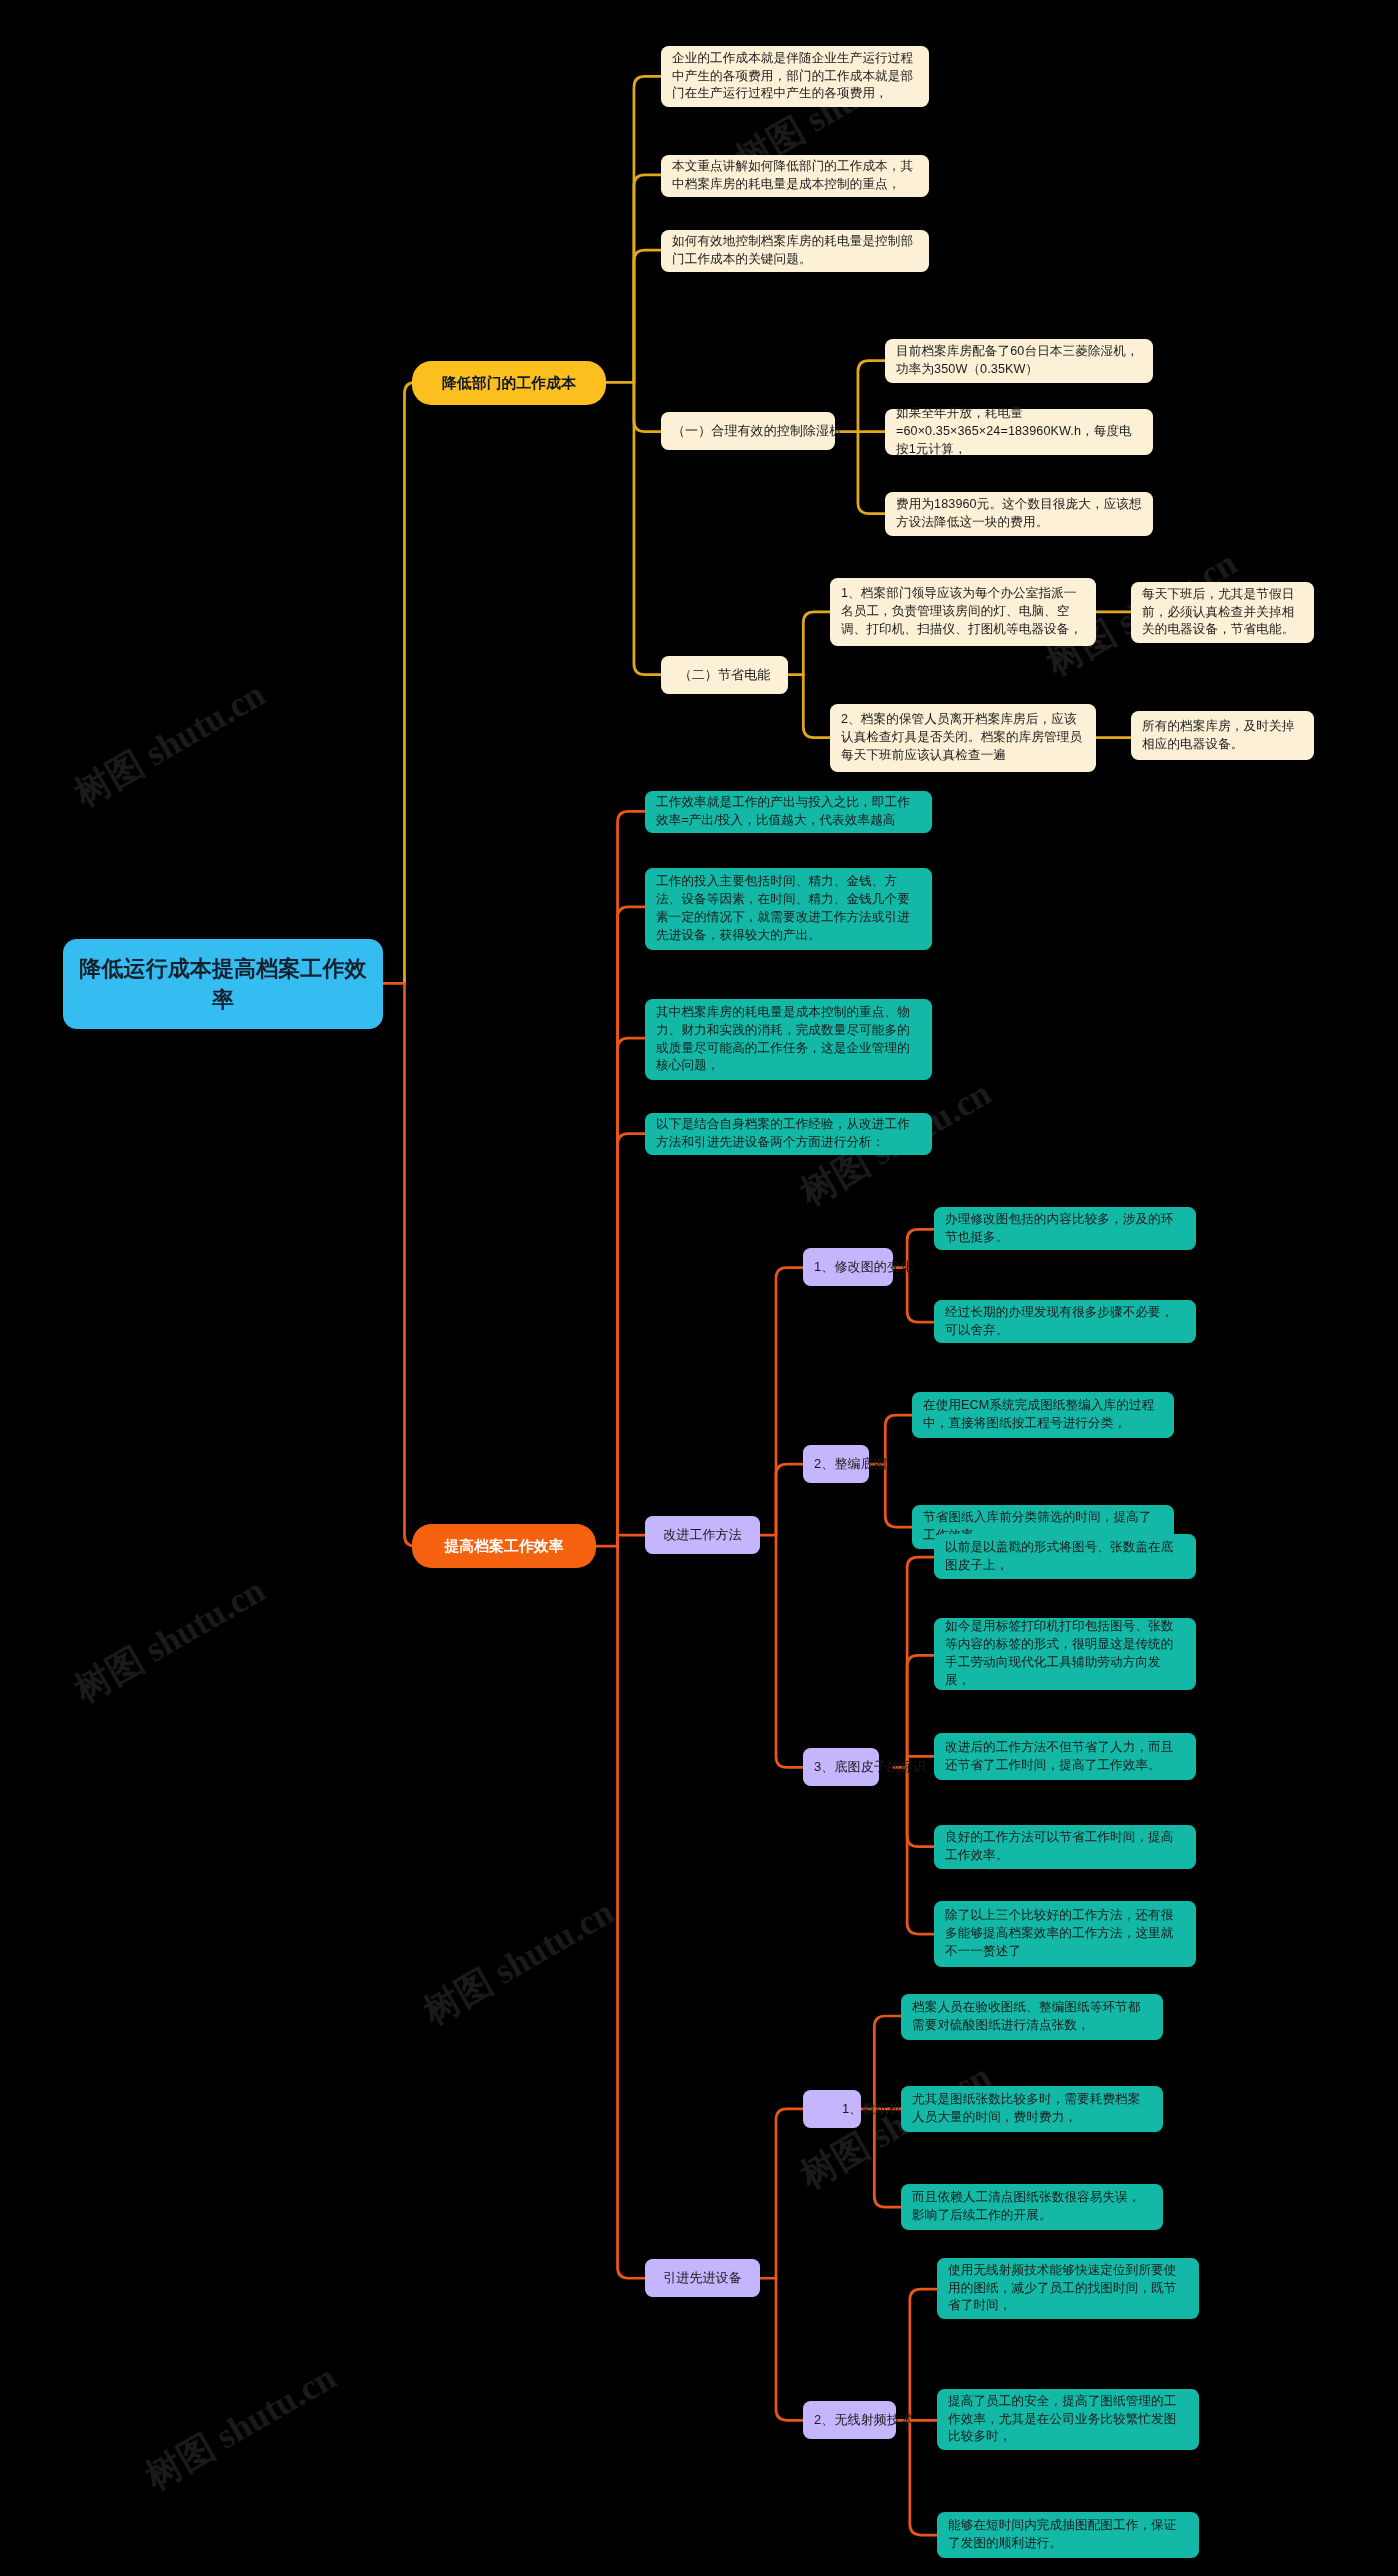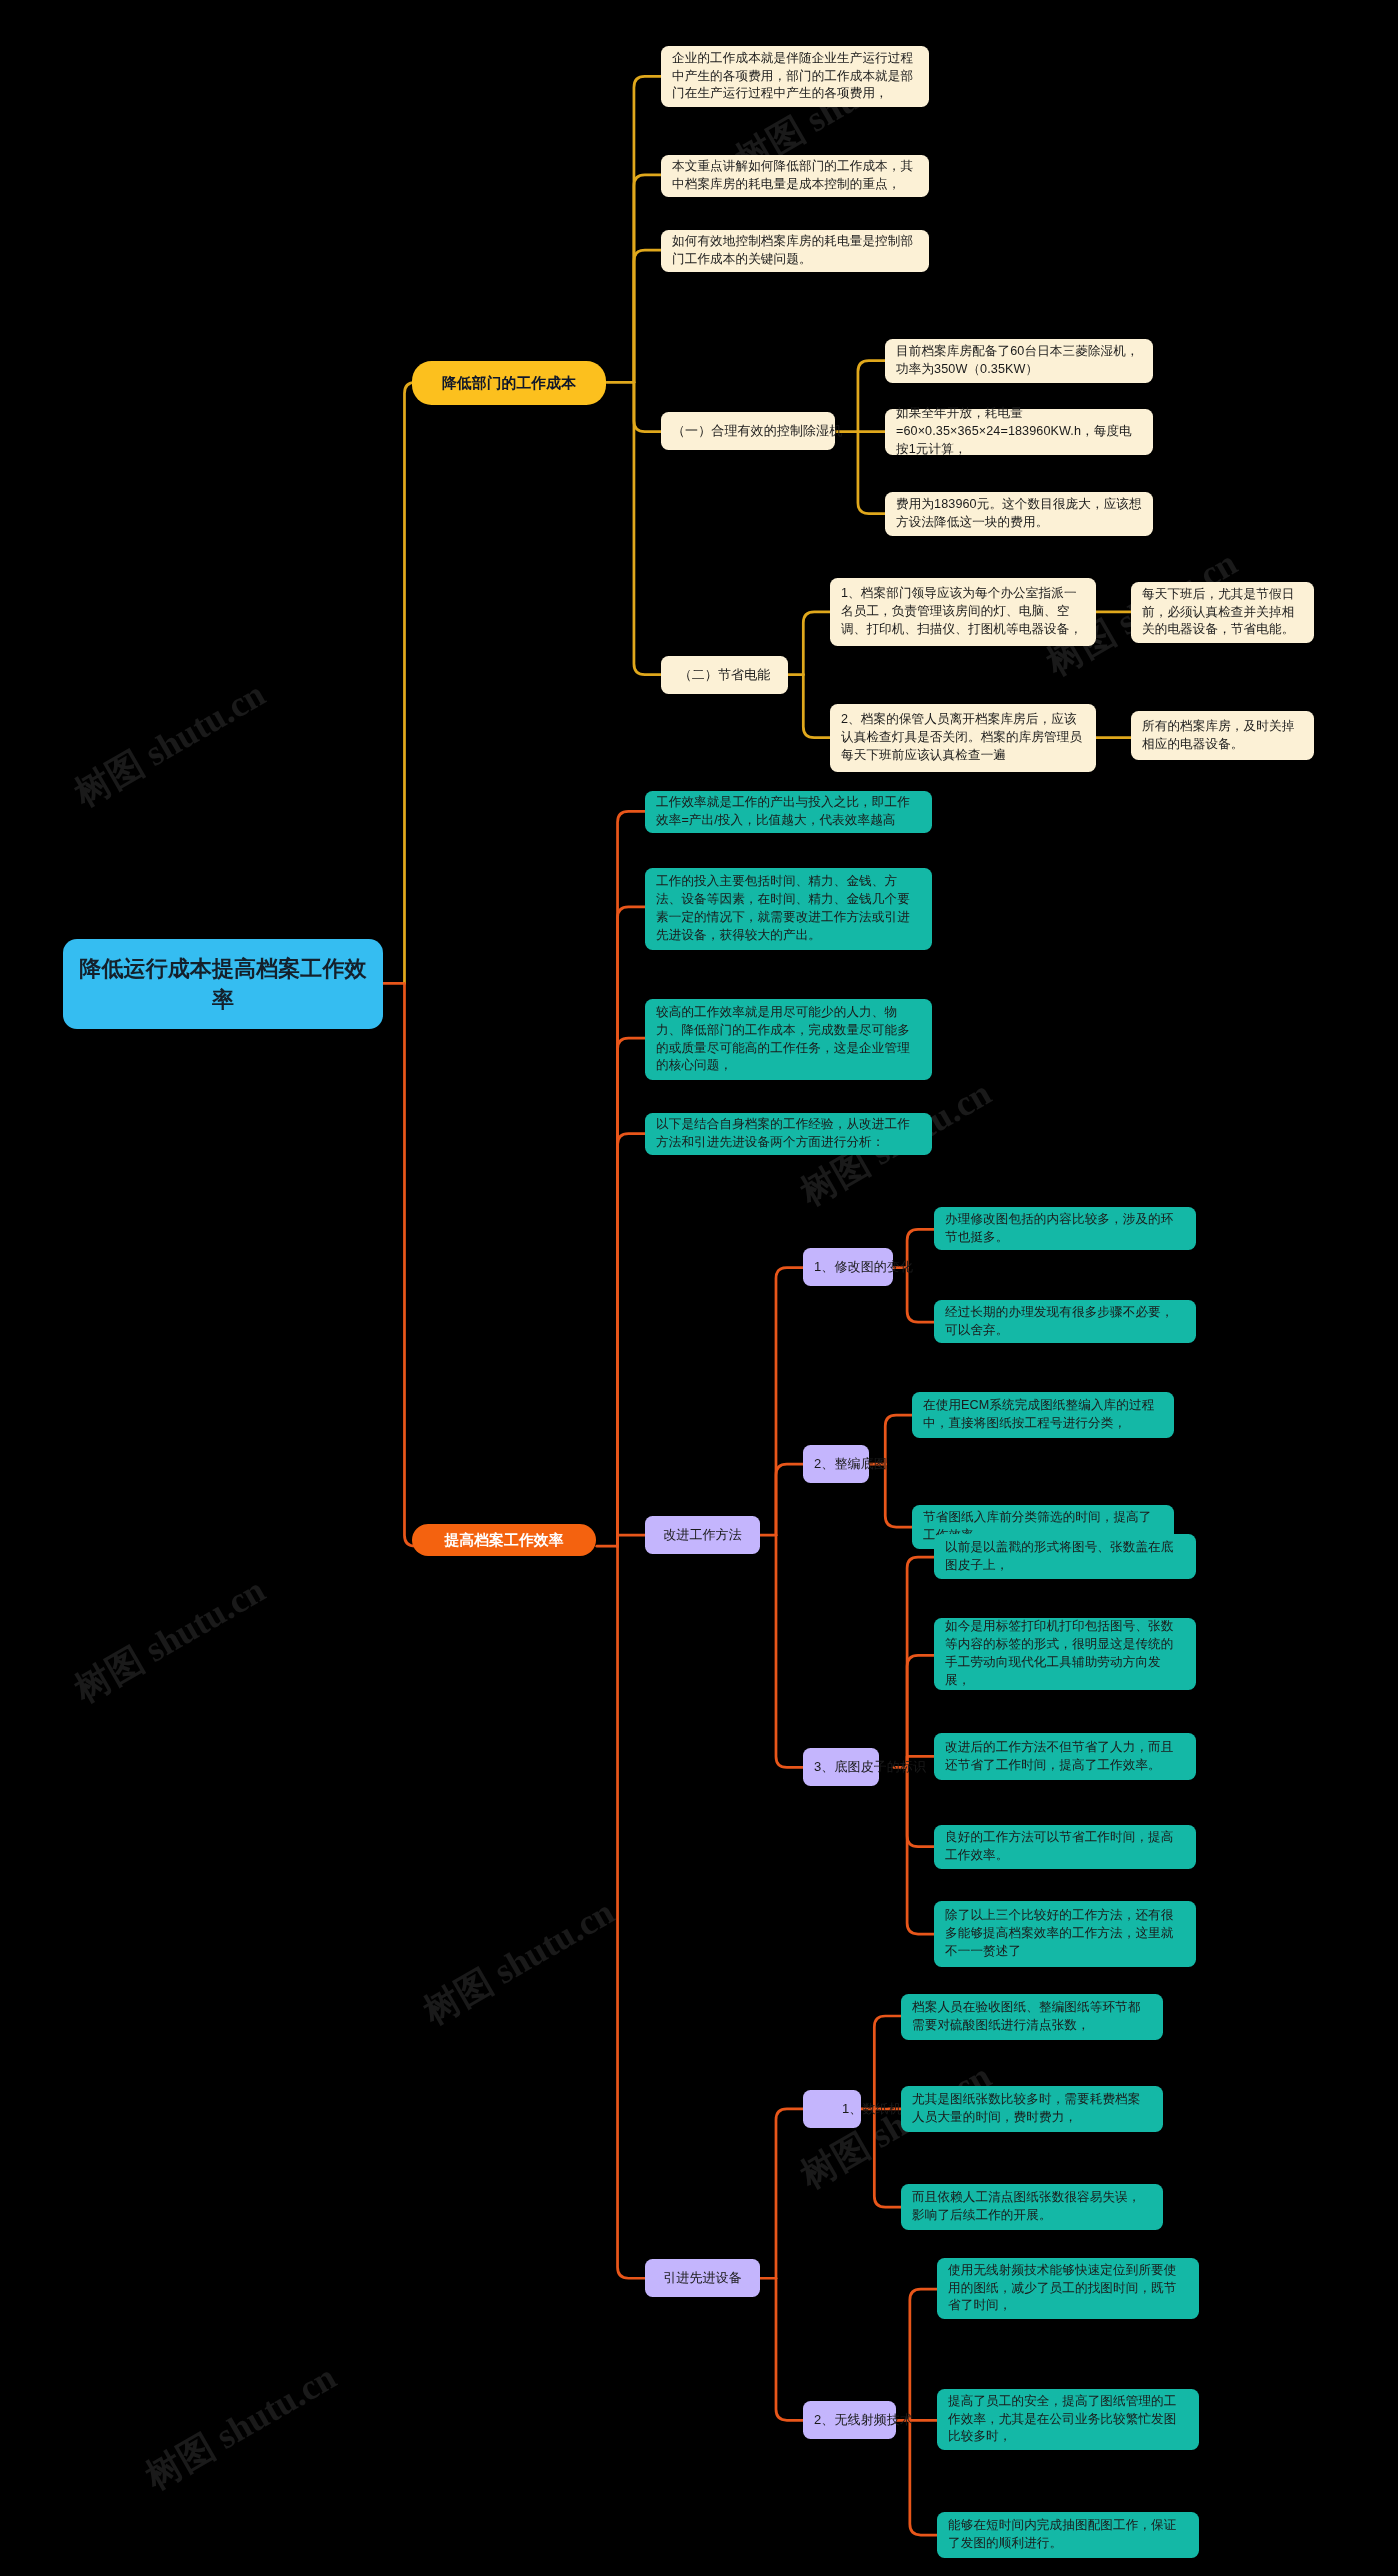--- a/index.html
+++ b/index.html
@@ -235,32 +235,32 @@
   <div class="node leaf-y" style="left:830px; top:704px; width:266px; height:68px;">
     <div class="node-inner">2、档案的保管人员离开档案库房后，应该认真检查灯具是否关闭。档案的库房管理员每天下班前应该认真检查一遍</div>
   </div>
   <div class="node leaf-y" style="left:1131px; top:582px; width:183px; height:61px;">
     <div class="node-inner">每天下班后，尤其是节假日前，必须认真检查并关掉相关的电器设备，节省电能。</div>
   </div>
   <div class="node leaf-y" style="left:1131px; top:711px; width:183px; height:49px;">
     <div class="node-inner">所有的档案库房，及时关掉相应的电器设备。</div>
   </div>
 
-  <div class="node branch-2" style="left:412px; top:1524px; width:184px; height:32px;">
+  <div class="node branch-2" style="left:412px; top:1524px; width:184px; height:44px;">
     <div class="node-inner">提高档案工作效率</div>
   </div>
 
   <div class="node leaf-o" style="left:645px; top:791px; width:287px; height:42px;">
     <div class="node-inner">工作效率就是工作的产出与投入之比，即工作效率=产出/投入，比值越大，代表效率越高</div>
   </div>
   <div class="node leaf-o" style="left:645px; top:868px; width:287px; height:82px;">
     <div class="node-inner">工作的投入主要包括时间、精力、金钱、方法、设备等因素，在时间、精力、金钱几个要素一定的情况下，就需要改进工作方法或引进先进设备，获得较大的产出。</div>
   </div>
   <div class="node leaf-o" style="left:645px; top:999px; width:287px; height:81px;">
-    <div class="node-inner">较高的工作效率就是用尽可能少的人力、物力、降低部门的工作成本，完成数量尽可能多的或质量尽可能高的工作任务，这是企业管理的核心问题，</div>
+    <div class="node-inner">其中档案库房的耗电量是成本控制的重点、物力、财力和实践的消耗，完成数量尽可能多的或质量尽可能高的工作任务，这是企业管理的核心问题，</div>
   </div>
   <div class="node leaf-o" style="left:645px; top:1113px; width:287px; height:42px;">
     <div class="node-inner">以下是结合自身档案的工作经验，从改进工作方法和引进先进设备两个方面进行分析：</div>
   </div>
 
   <div class="node sub-o" style="left:645px; top:1516px; width:115px; height:38px;">
     <div class="node-inner">改进工作方法</div>
   </div>
 
   <div class="node sub-o" style="left:803px; top:1248px; width:90px; height:38px;">

